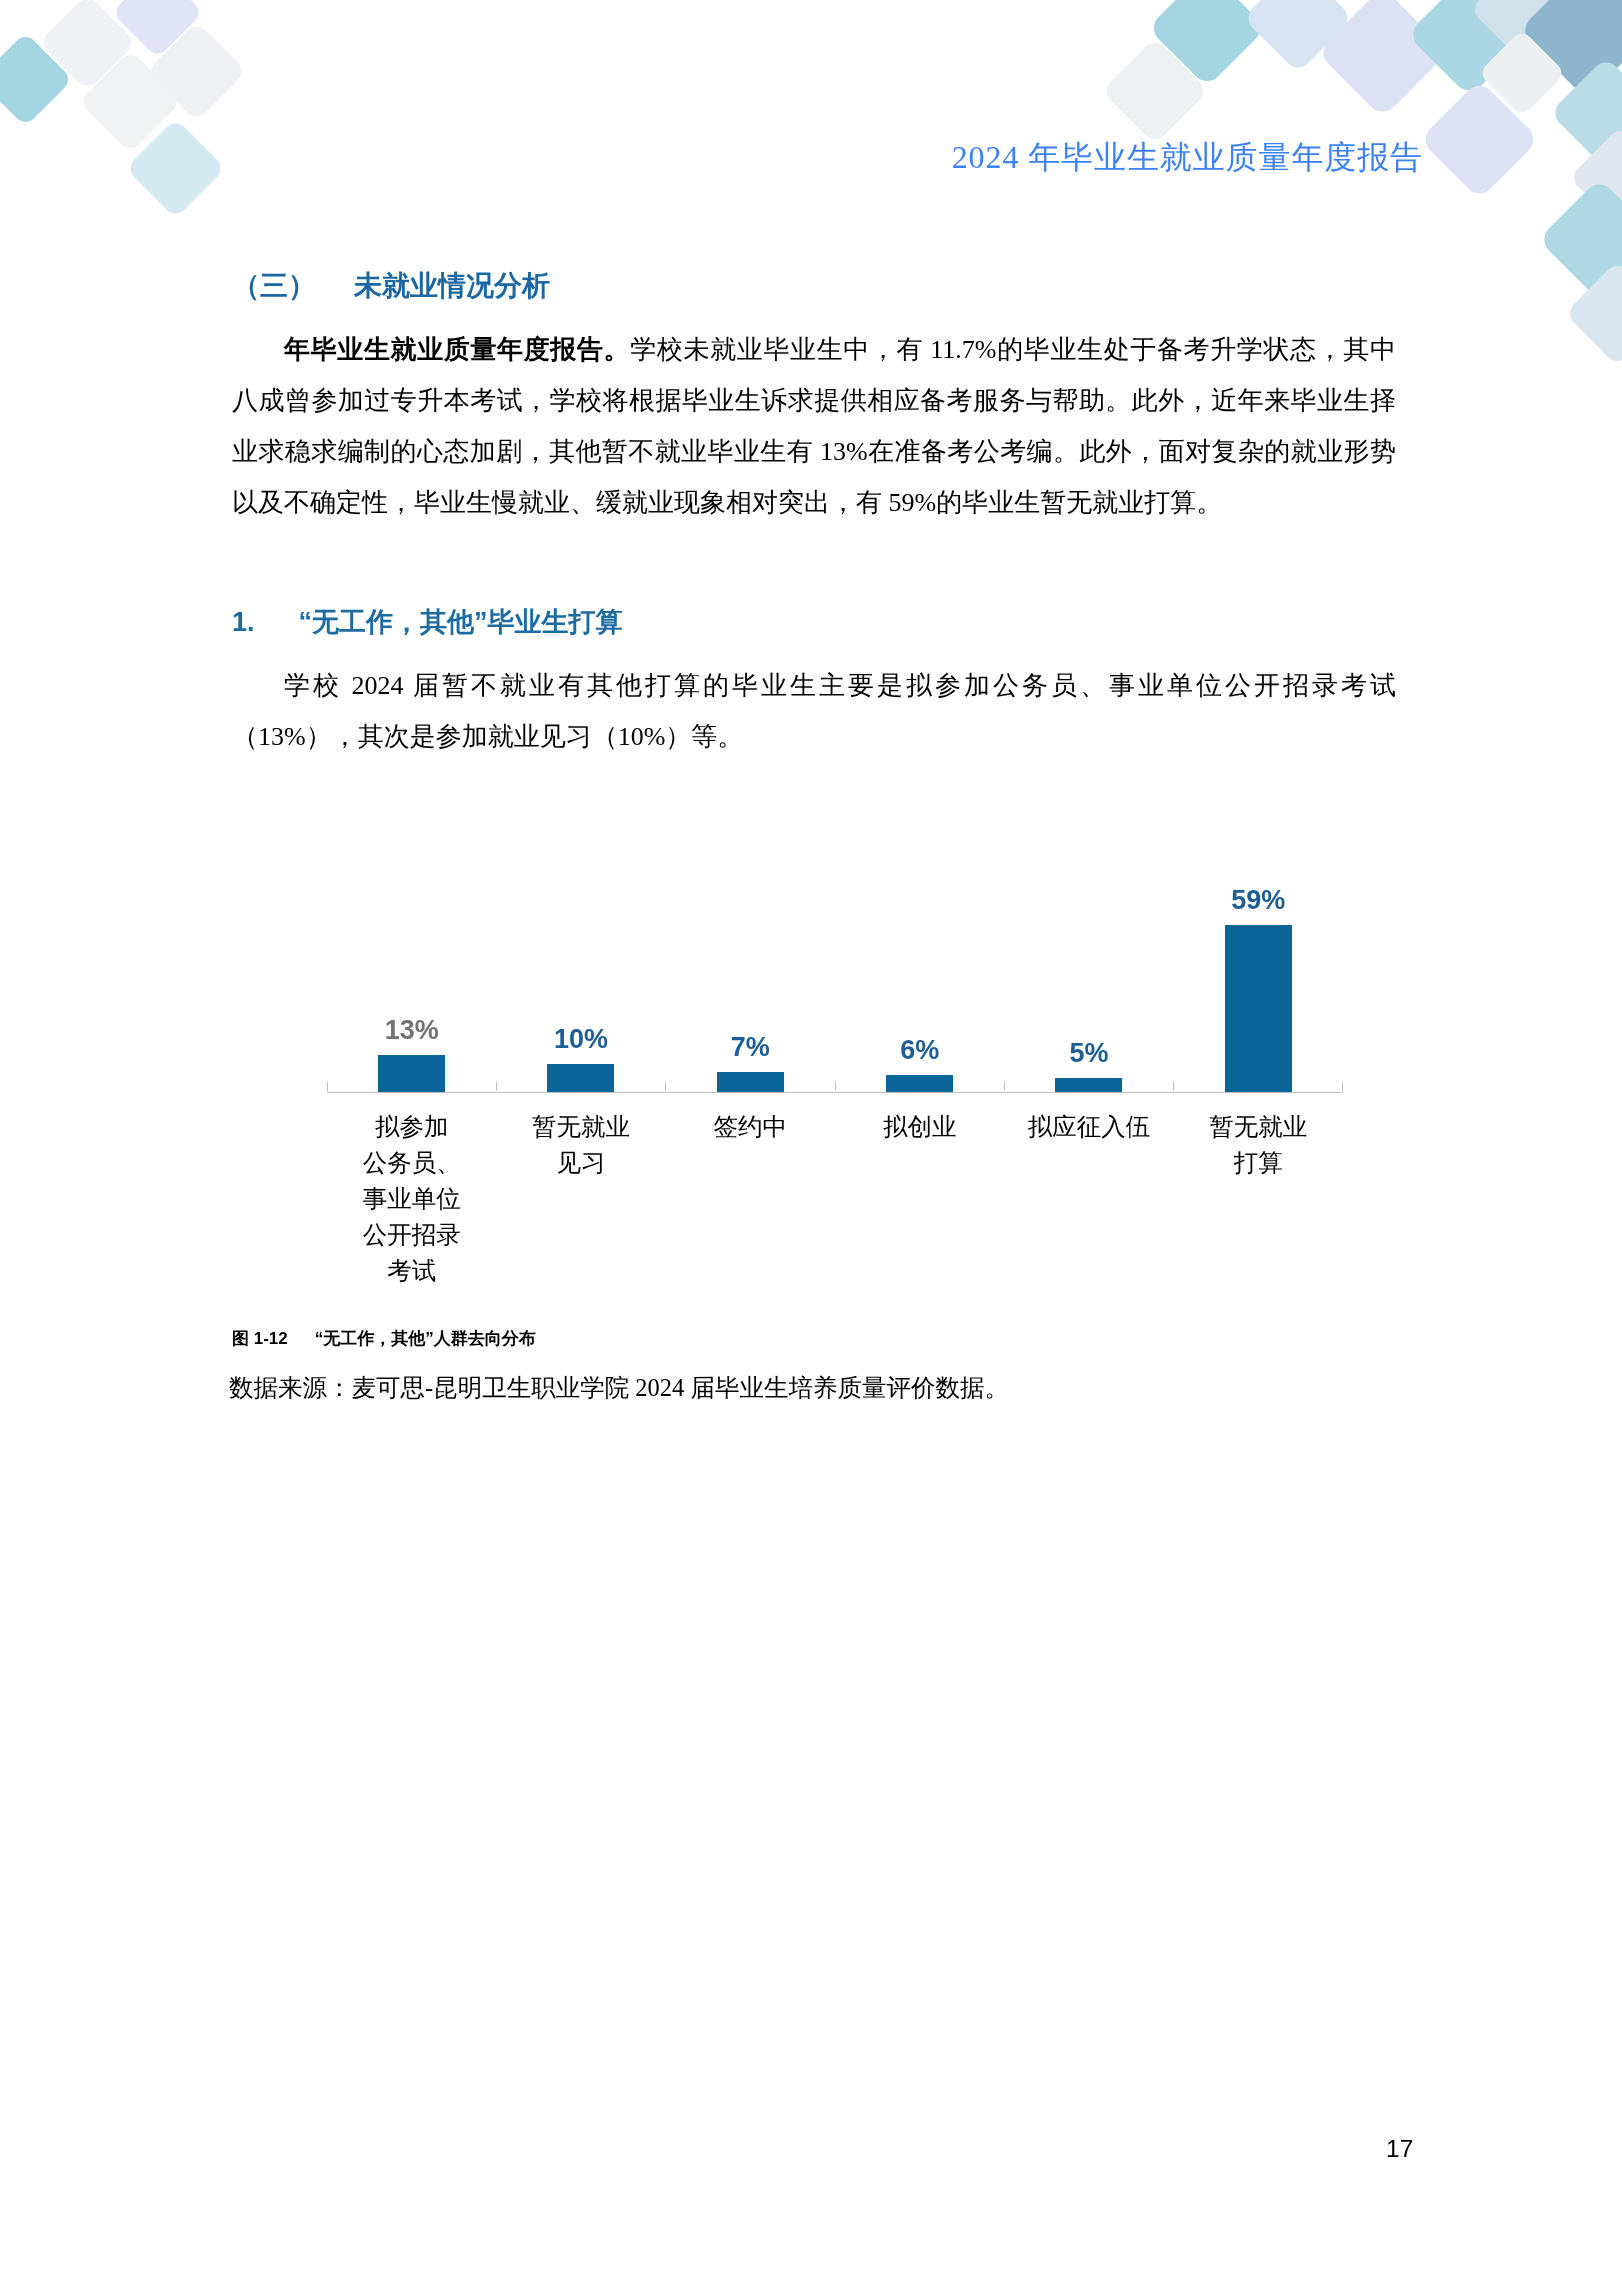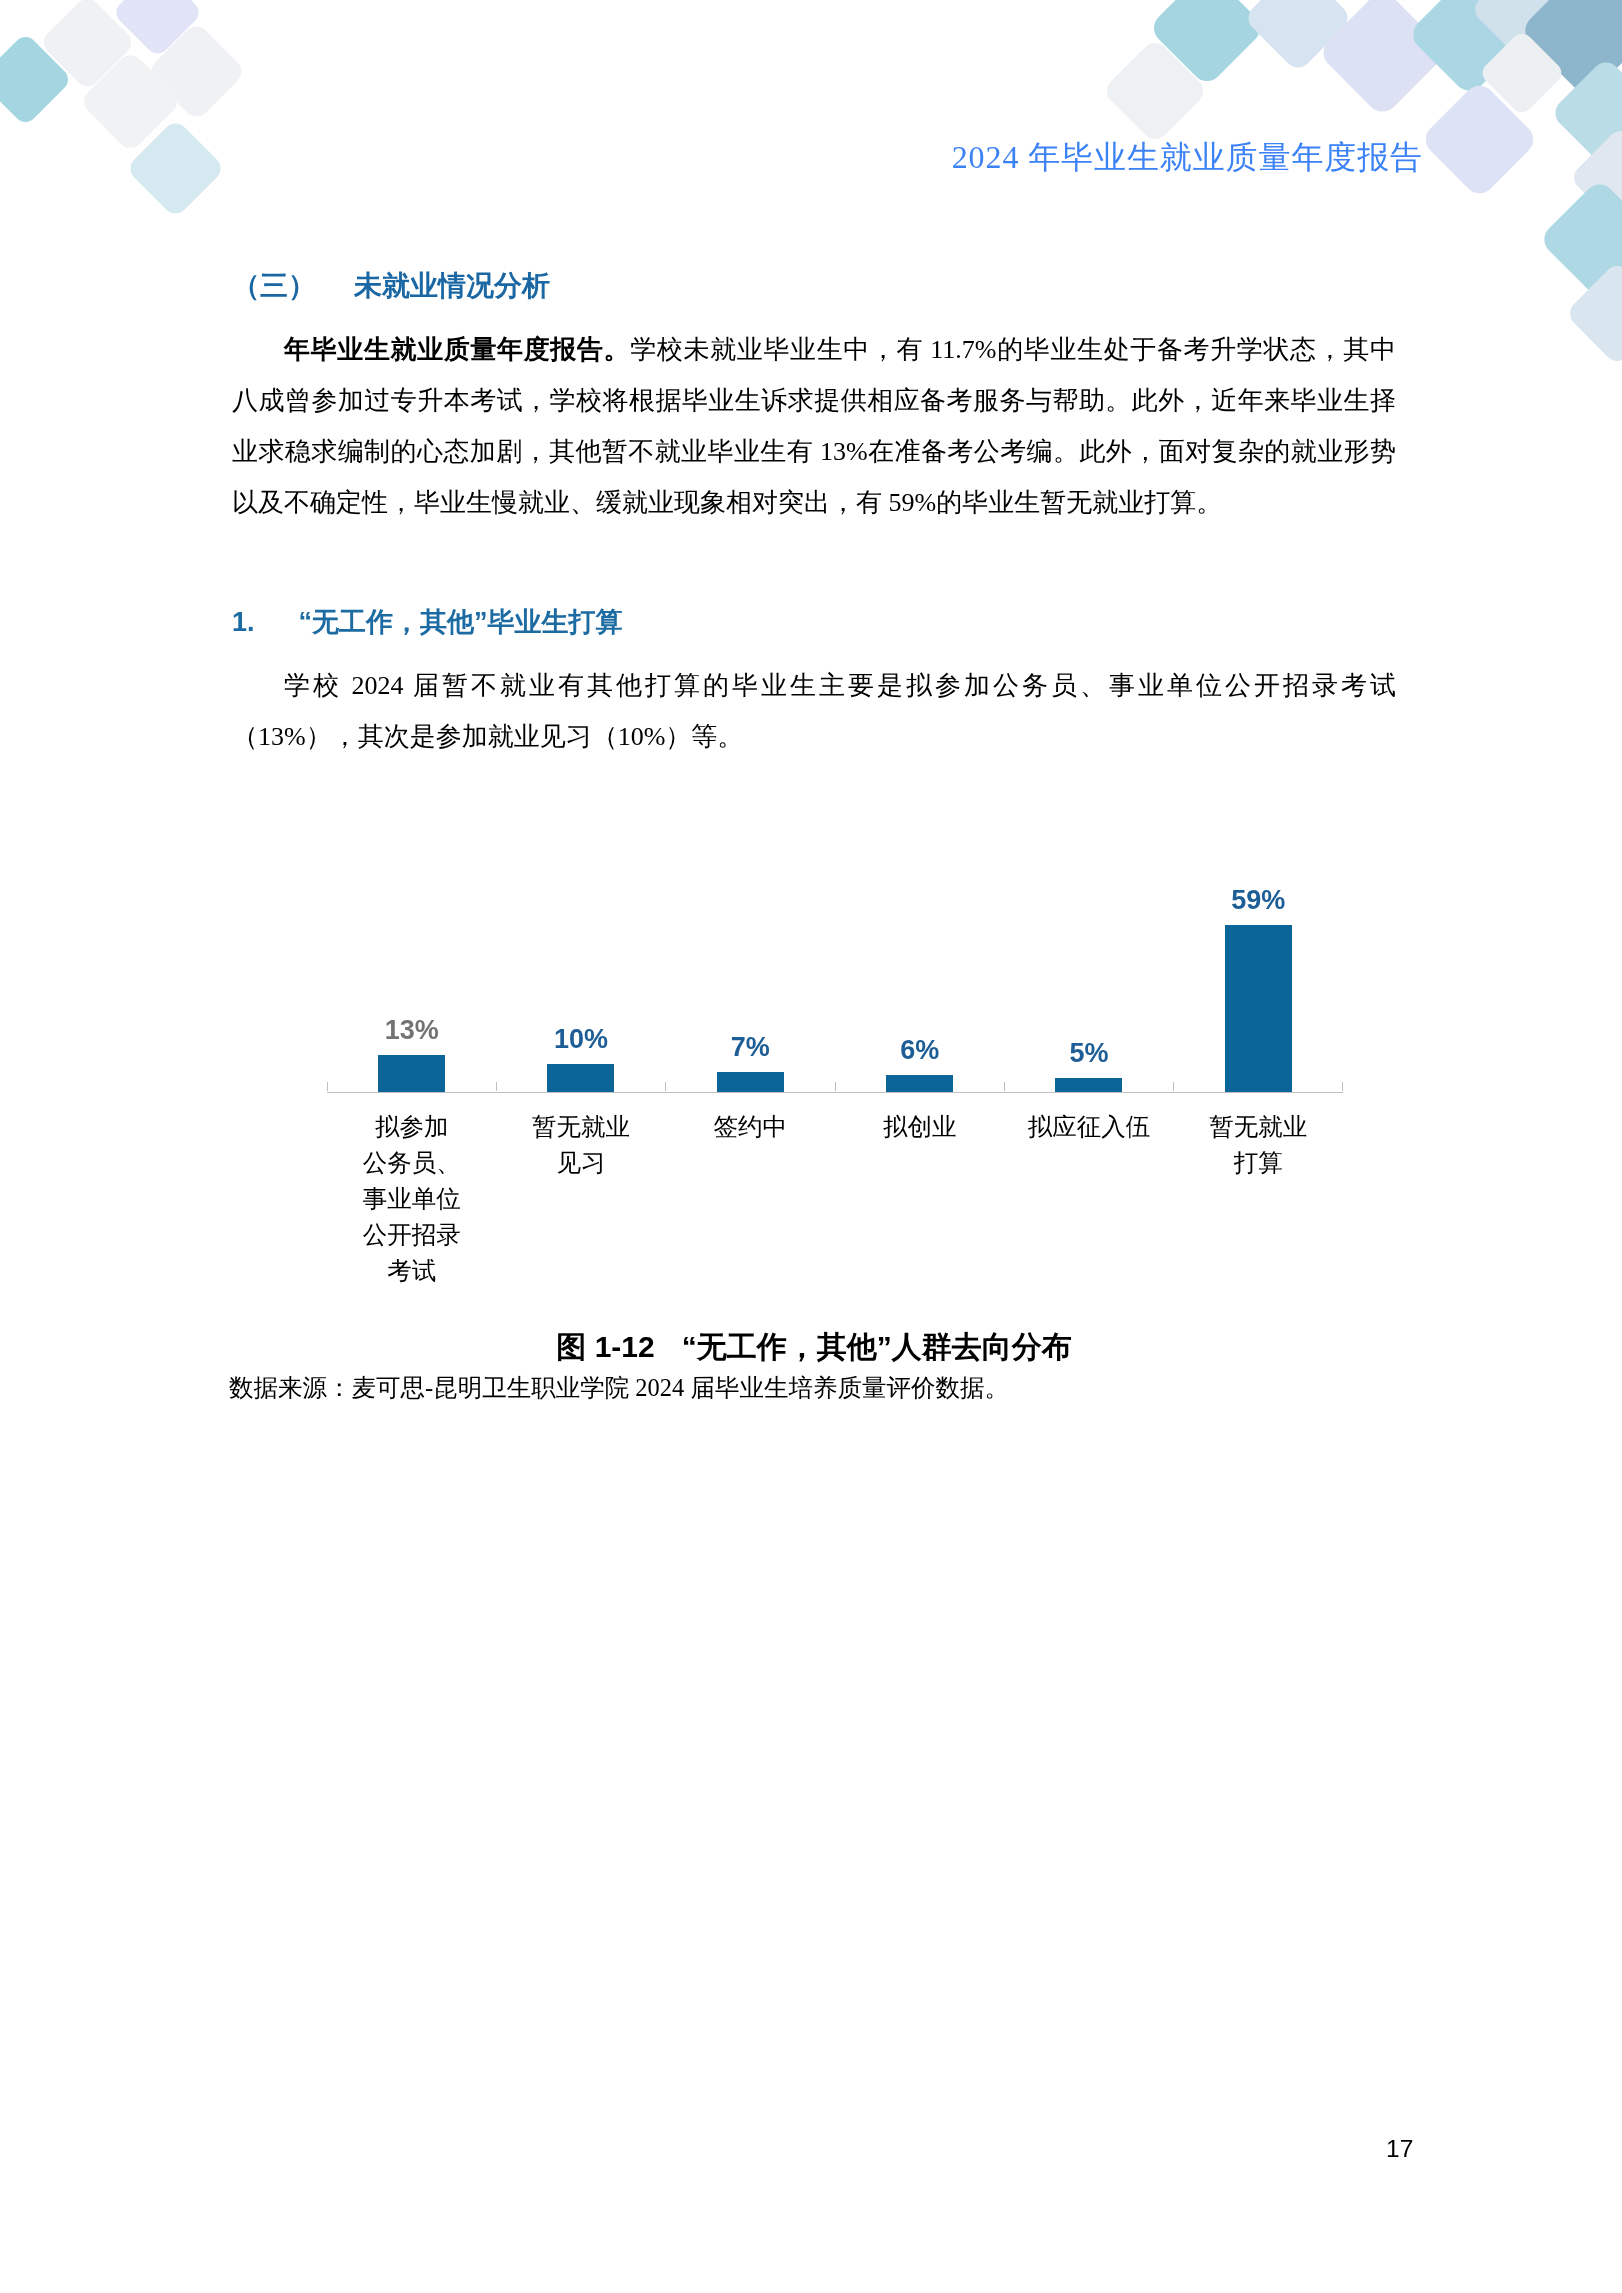--- a/index.html
+++ b/index.html
@@ -53,21 +53,21 @@
   .tick-row { display:flex; height:9px; margin-top:-11px; border-right:1.8px solid #bfbfbf; }
   .tick-cell { flex:1; border-left:1.8px solid #bfbfbf; }
   .cat-row { display:flex; padding-top:18px; }
   .cat {
     flex:1; text-align:center; font-size:24.5px; line-height:36px;
     white-space:pre-line;
   }
 
   .figure-caption {
     position:absolute; left:232px; top:1327px; width:1164px; z-index:2;
-    text-align:center; font-weight:bold; font-size:30px;
+    font-weight:bold; font-size:17px;
     font-family:"Liberation Sans", sans-serif;
   }
   .figure-caption .prefix { margin-right:27px; }
 
   .source-line { position:absolute; left:229px; top:1371px; z-index:2; font-size:24.5px; }
 
   .page-number {
     position:absolute; left:1386px; top:2135px; z-index:2;
     font-size:24.5px; font-family:"Liberation Sans", sans-serif;
   }

